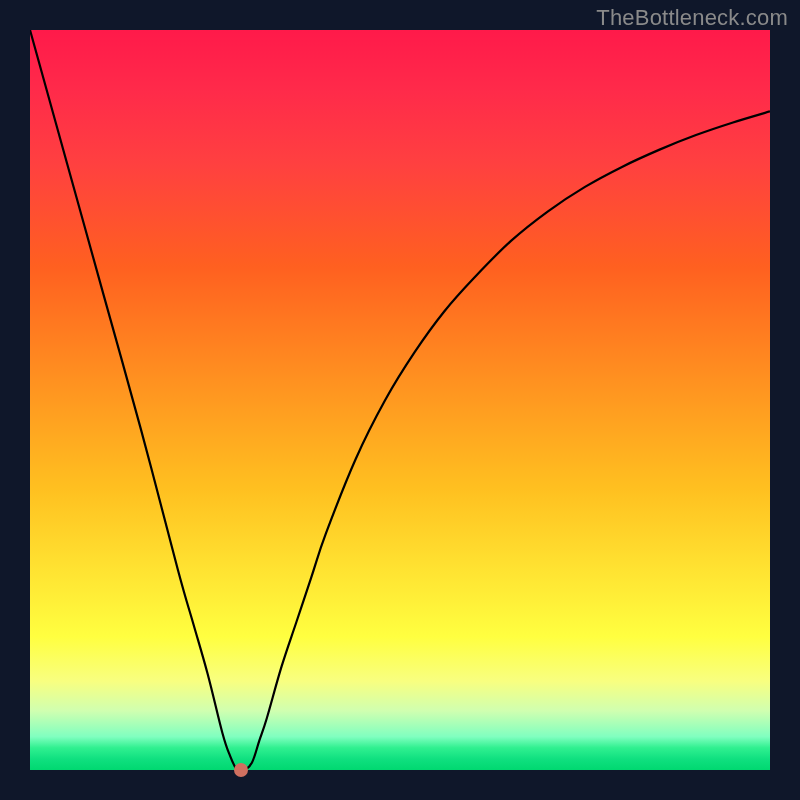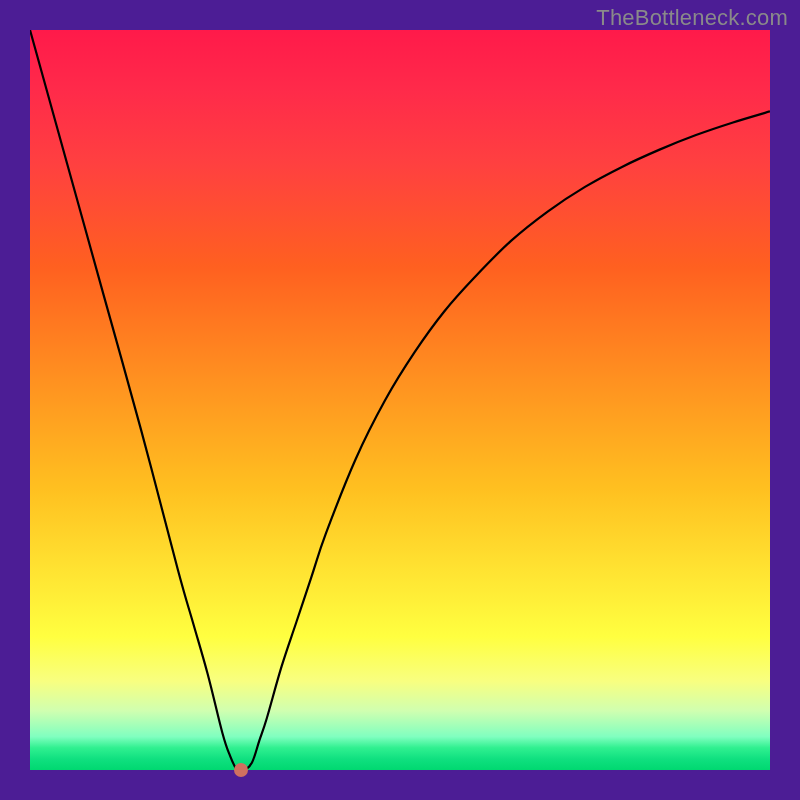--- a/index.html
+++ b/index.html
@@ -7,21 +7,21 @@
     padding: 0;
     width: 800px;
     height: 800px;
     overflow: hidden;
     background: #000;
   }
   .chart-container {
     position: relative;
     width: 800px;
     height: 800px;
-    background: #4c1d95;
+    background: #0f172a;
   }
   .plot-area {
     position: absolute;
     left: 30px;
     top: 30px;
     width: 740px;
     height: 740px;
     background: linear-gradient(to bottom,
       #ff1a4a 0%,
       #ff2a4a 8%,

